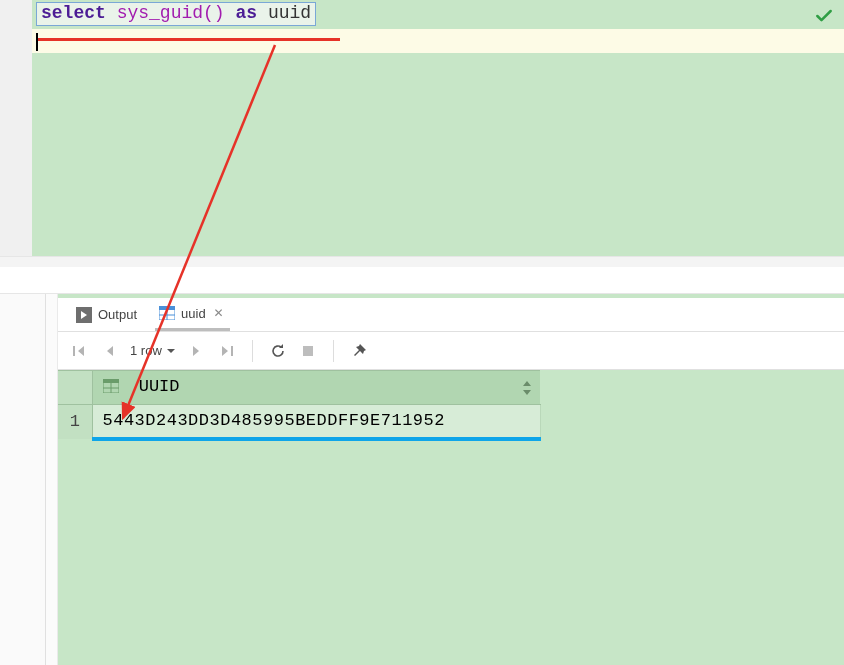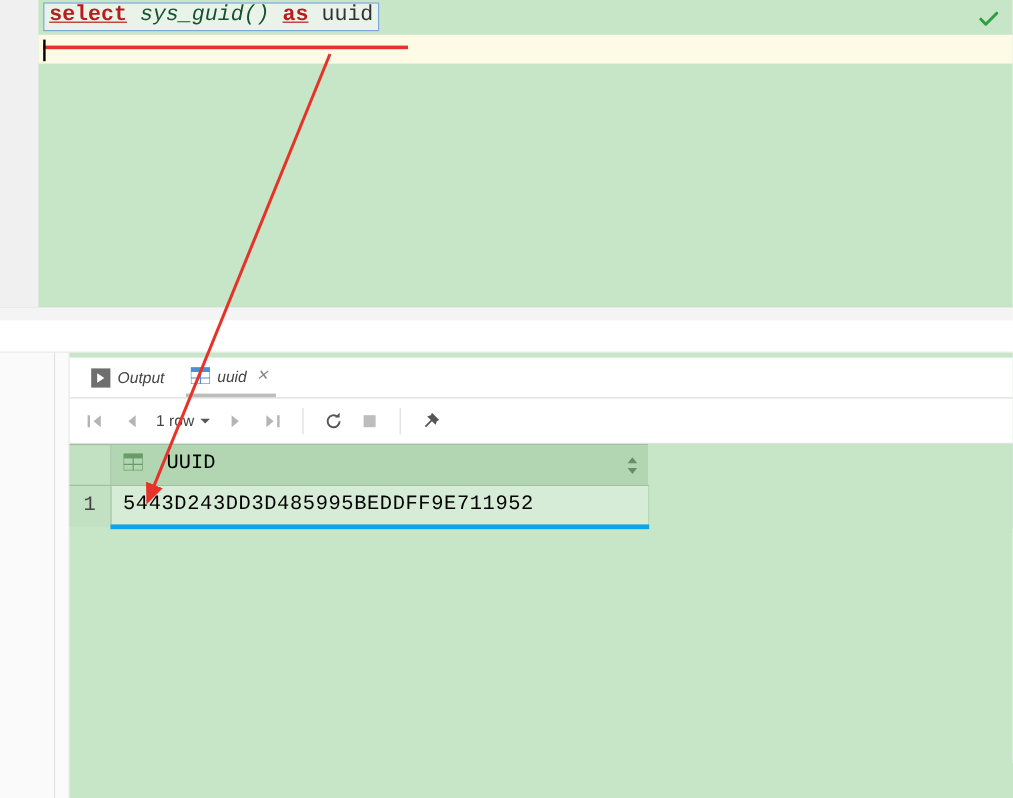--- a/index.html
+++ b/index.html
@@ -14,22 +14,22 @@
   .code-line {
     position: absolute;
     top: 2px; left: 4px;
     font-family: Menlo, Consolas, "Courier New", monospace;
     font-size: 18px;
     background: #eaf3ea;
     border: 1px solid #7aa7d6;
     padding: 0 4px 2px 4px;
     white-space: pre;
   }
-  .kw  { color: #b91c1c; font-weight: 600; text-decoration: underline; }
-  .fn  { color: #14532d; font-style: italic; }
+  .kw  { color: #4c1d95; font-weight: 600; }
+  .fn  { color: #a21caf; }
   .id  { color: #333; }
   
   .underline {
     position: absolute;
     top: 38px; left: 4px;
     width: 304px; height: 3px;
     background: #e63228;
   }
   .caret-line {
     position: absolute;
@@ -84,21 +84,20 @@
   }
 
   .tabs {
     display: flex;
     gap: 14px;
     background: #fff;
     height: 34px;
     padding-left: 14px;
     border-bottom: 1px solid #e0e0e0;
     position: relative;
-    font-style: italic;
   }
   .tab {
     display: flex;
     align-items: center;
     gap: 6px;
     color: #444;
     height: 100%;
     padding: 0 4px;
     cursor: pointer;
     position: relative;

